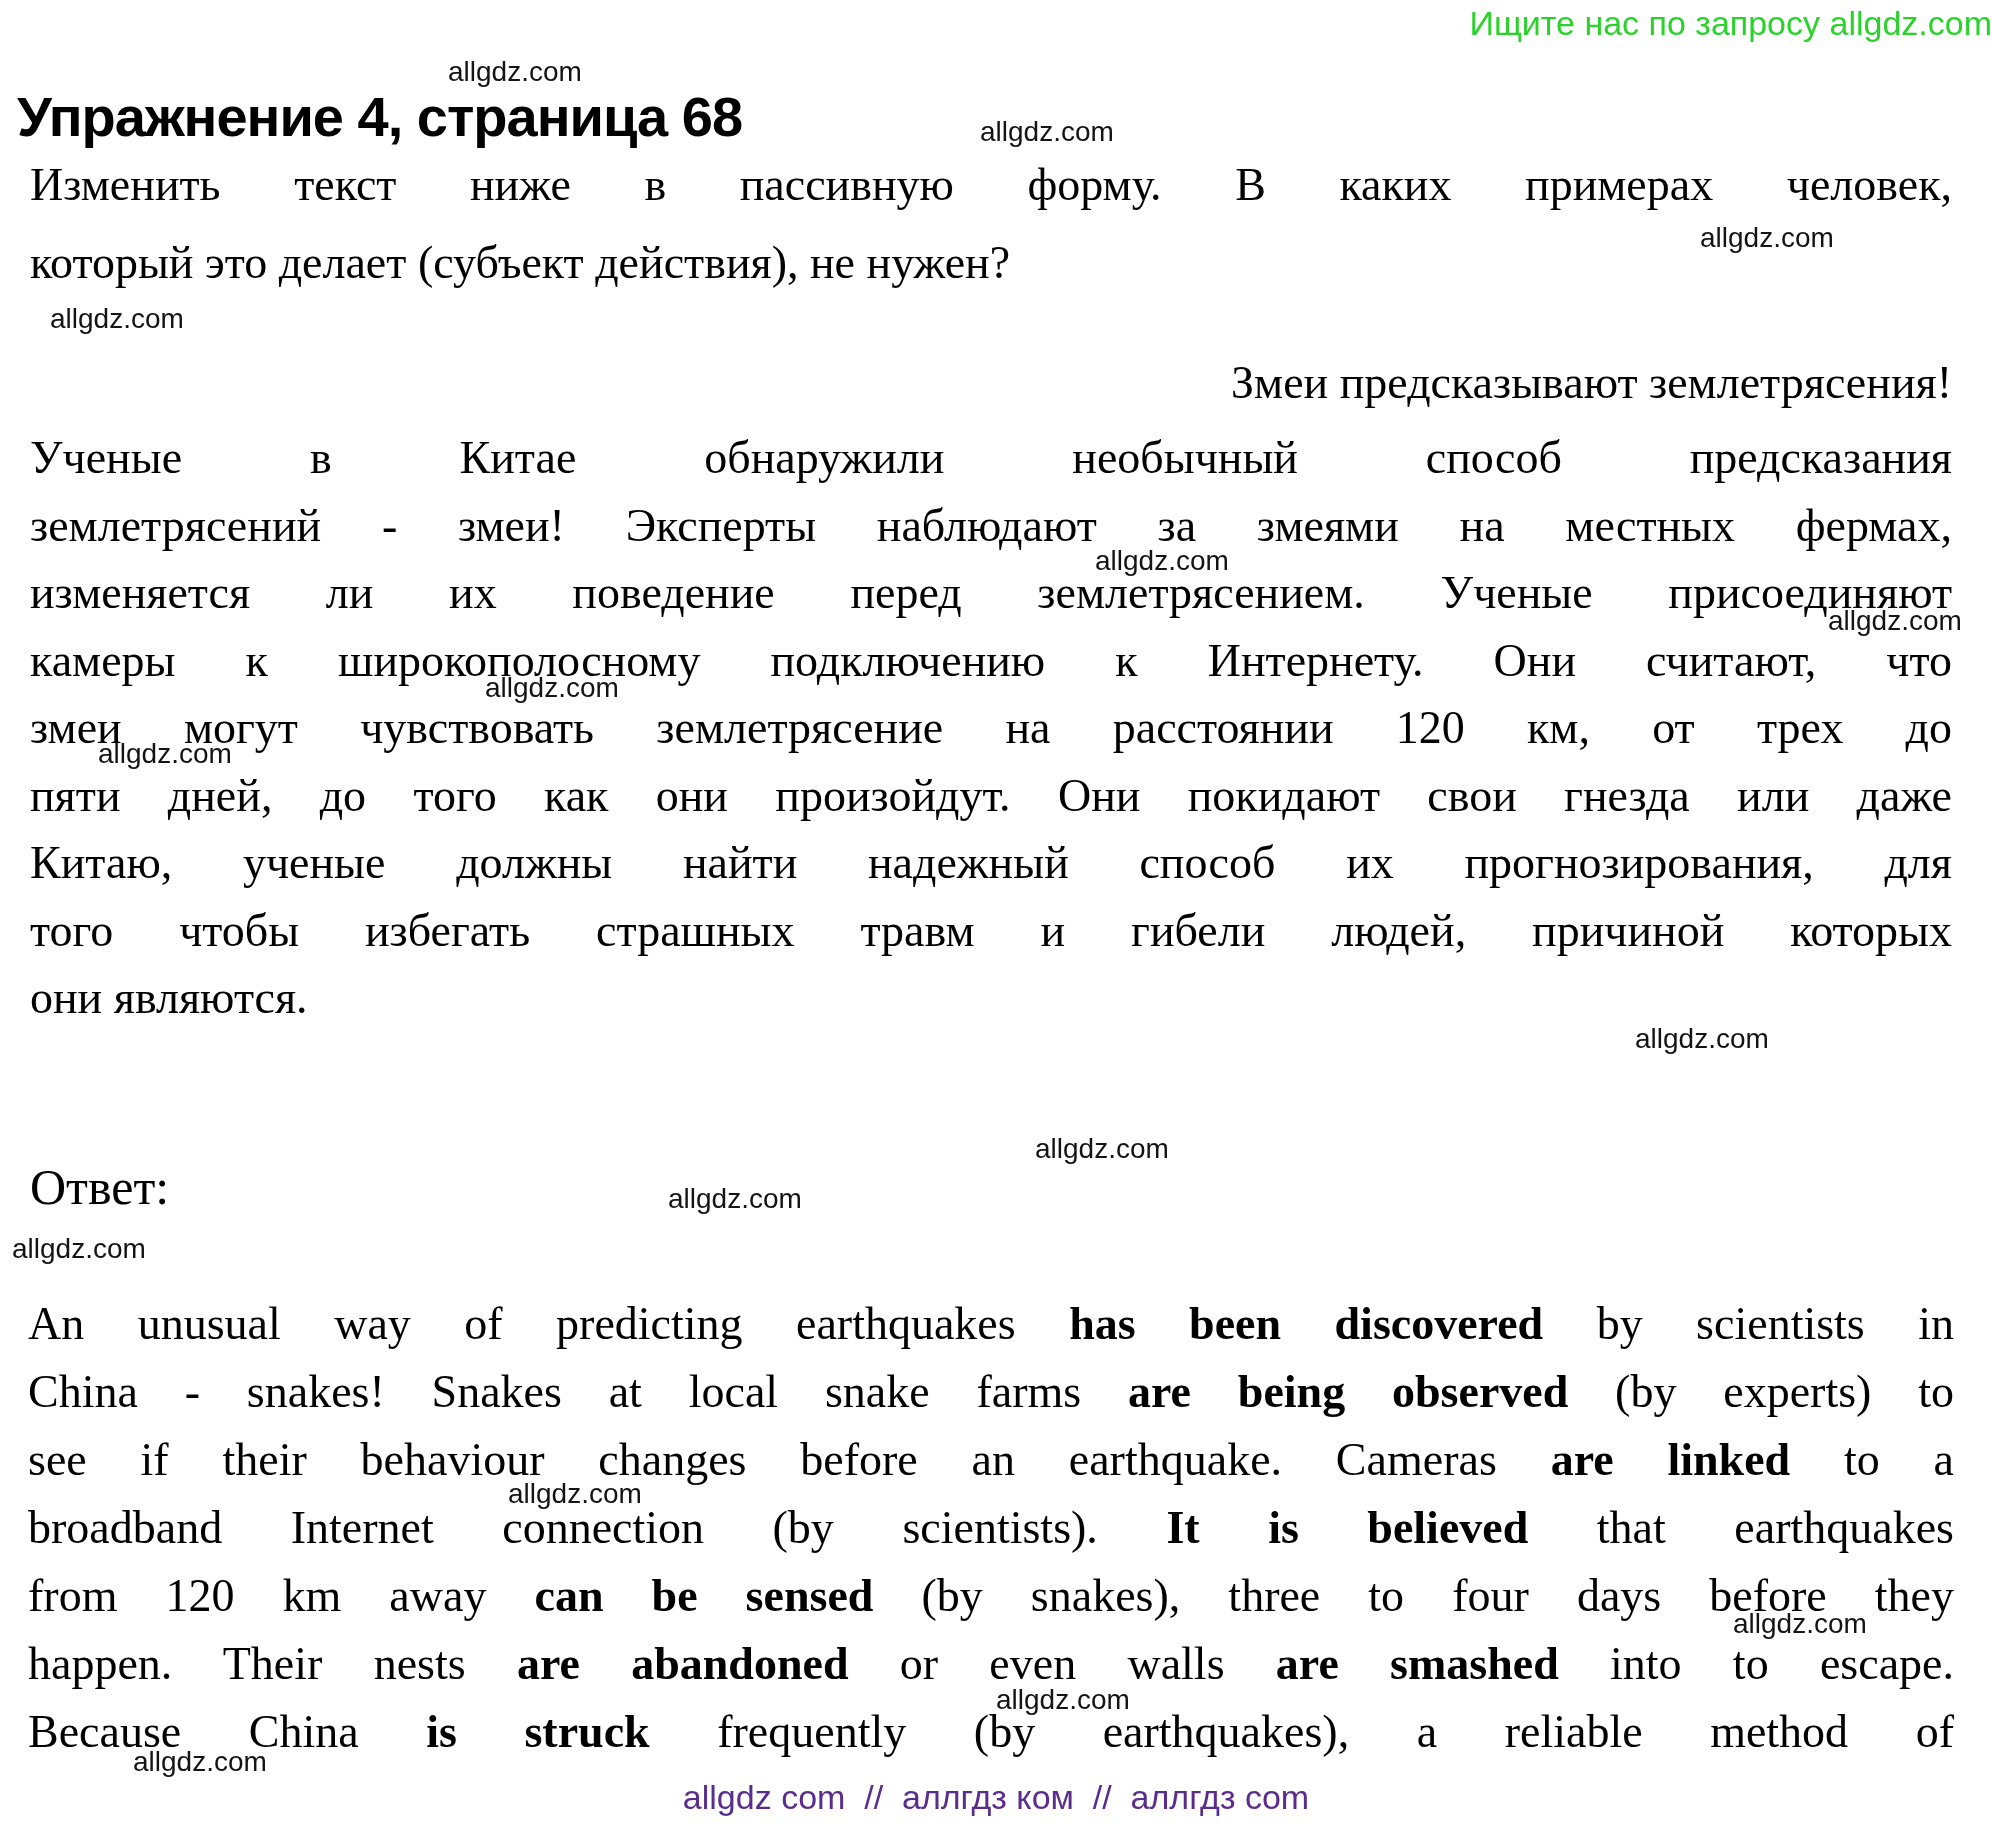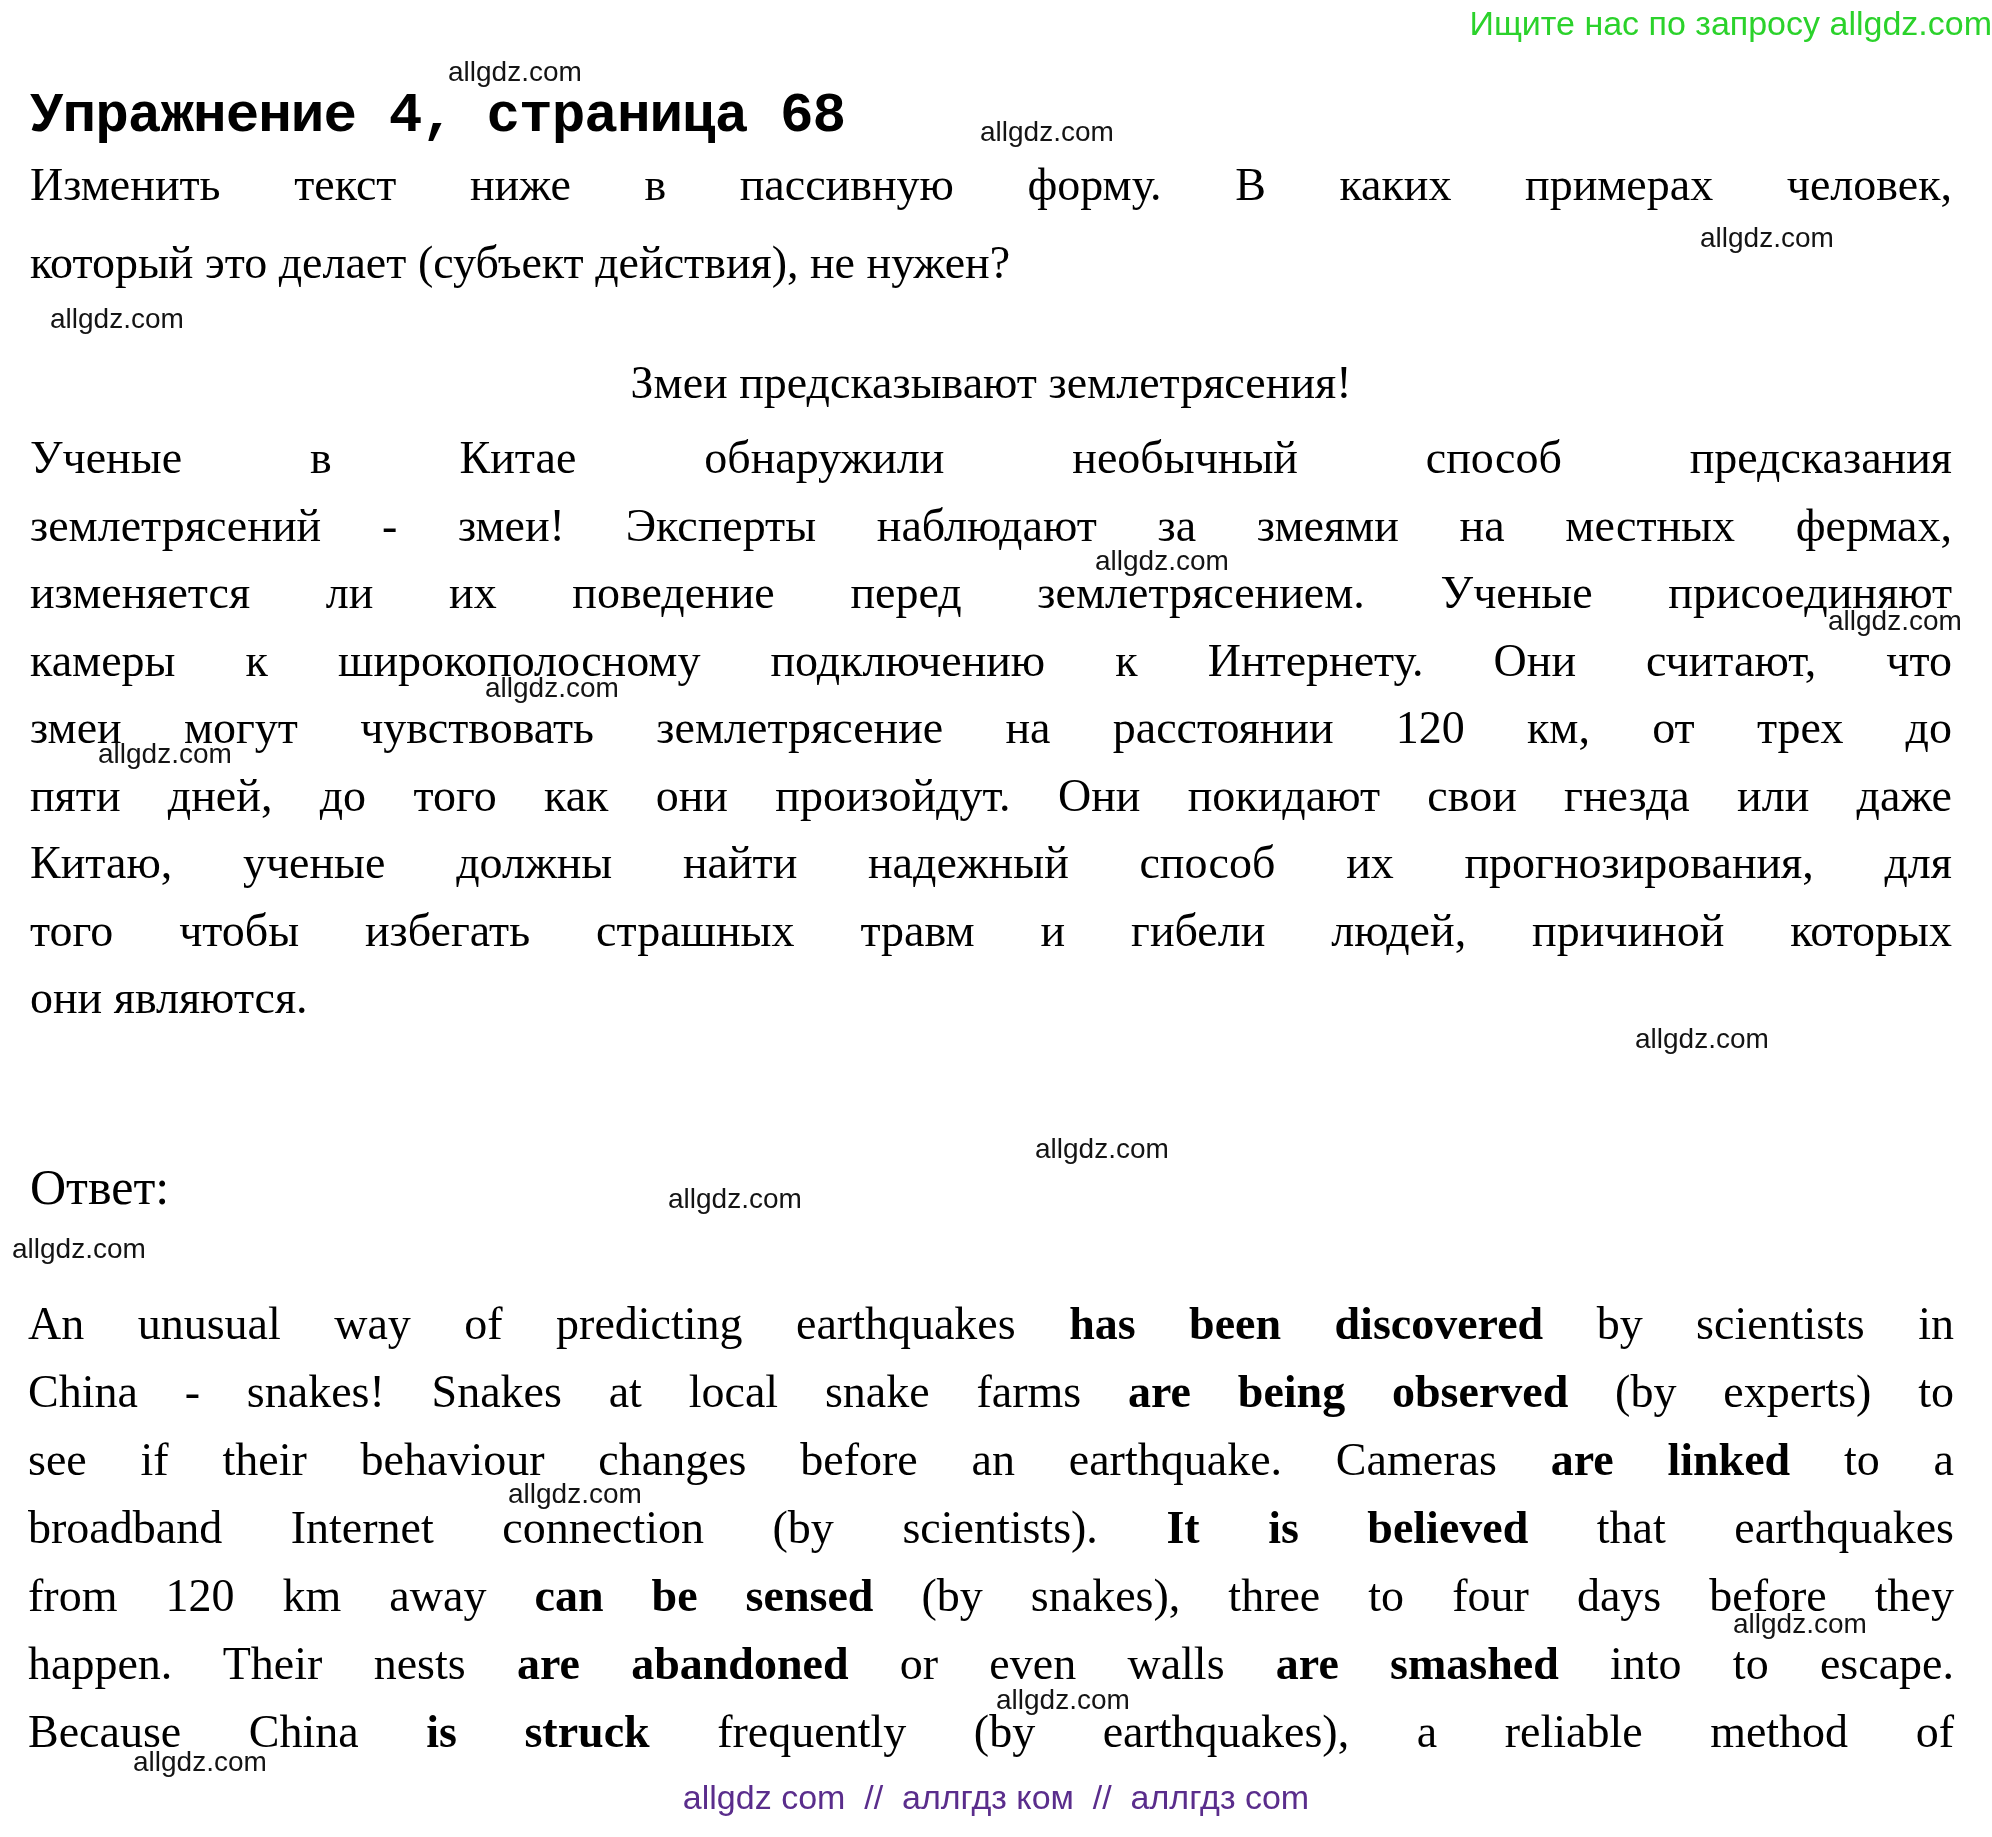--- a/index.html
+++ b/index.html
@@ -27,33 +27,33 @@
     font-size: 34px; font-weight: 500;
     white-space: pre;
   }
   .wm {
     position: absolute;
     font-family: "Liberation Sans", sans-serif;
     font-size: 28px; color: #141414;
     white-space: nowrap;
   }
   .heading {
-    position: absolute; left: 30px; top: 84px;
+    position: absolute; left: 17px; top: 84px;
     font-size: 56px; font-weight: bold;
     letter-spacing: -1px;
-    font-family: Liberation Mono, monospace;
+    font-family: Liberation Sans, sans-serif;
     white-space: nowrap;
   }
   .task {
     position: absolute; left: 30px; top: 146px; width: 1922px;
     font-size: 46px; line-height: 78px;
   }
   .story-title {
     position: absolute; left: 30px; top: 356px; width: 1922px;
-    text-align: center; font-size: 46px;
+    text-align: right; font-size: 46px;
   }
   .story {
     position: absolute; left: 30px; top: 424px; width: 1922px;
     font-size: 46px; line-height: 67.5px;
   }
   .answer-label {
     position: absolute; left: 30px; top: 1158px;
     font-size: 50px;
   }
   .answer {

